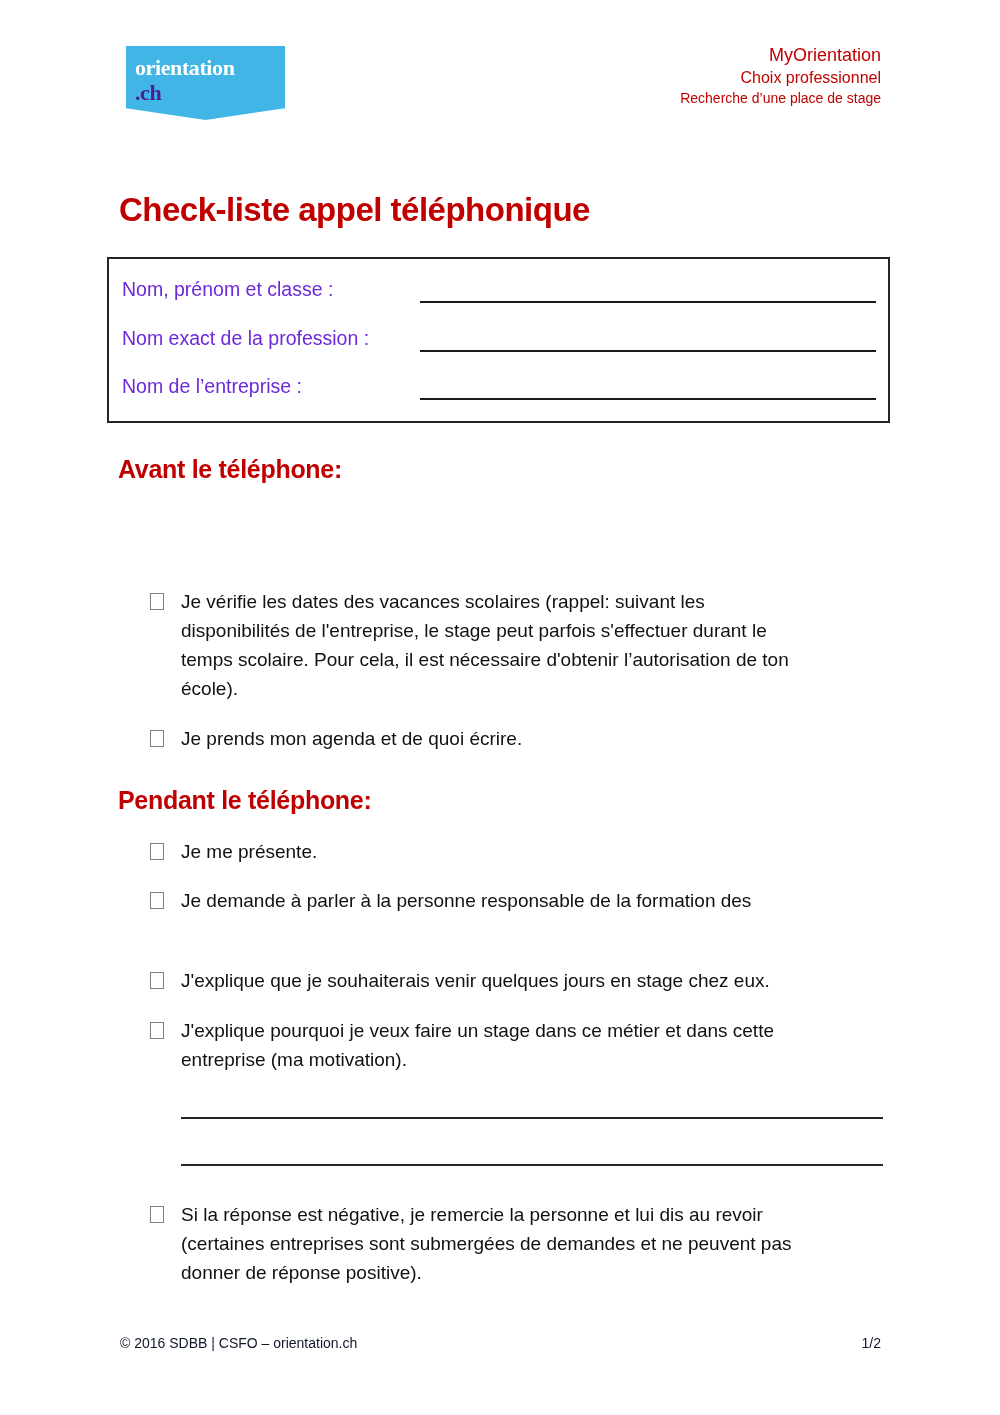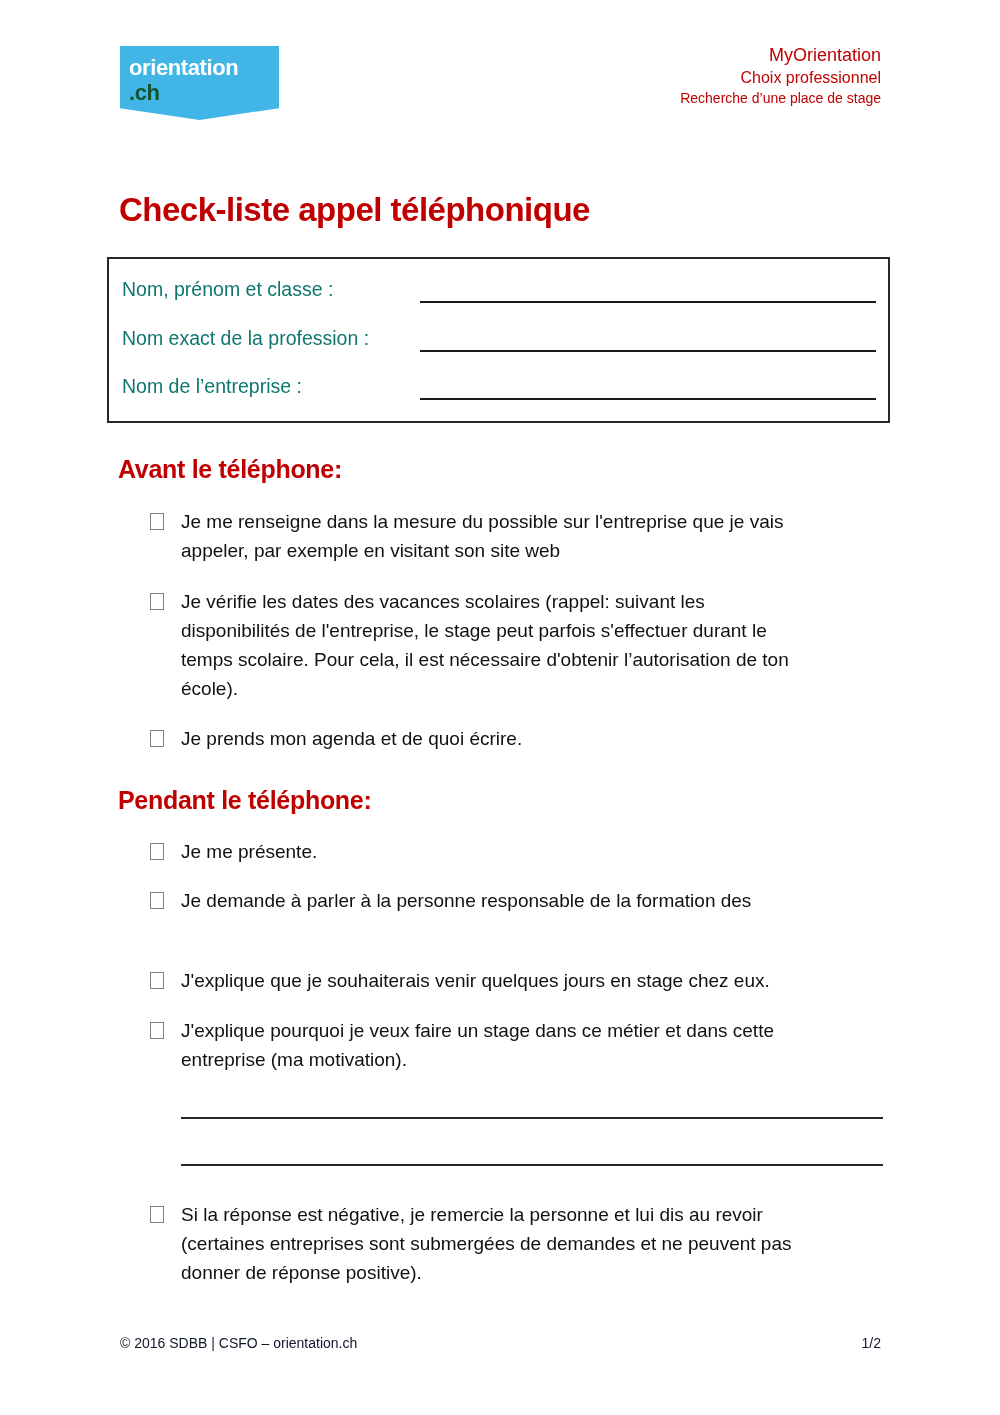--- a/index.html
+++ b/index.html
@@ -7,33 +7,34 @@
     position:relative;
     width:1000px;height:1415px;
     background:#ffffff;
     overflow:hidden;
     font-family:"Liberation Sans", sans-serif;
     color:#111111;
   }
 
   
   .logo{
-    position:absolute;left:120px;top:46px;
+    position:absolute;left:126px;top:46px;
     width:159px;height:74px;
     background:#41b6e6;
     clip-path:polygon(0 0,100% 0,100% 84%,50% 100%,0 84%);
+    font-family:Liberation Serif, serif;
   }
   .logo-line1{
     margin:11px 0 0 9px;
     font-size:22px;font-weight:bold;color:#ffffff;
     line-height:1.0;letter-spacing:-0.4px;
   }
   .logo-line2{
     margin:3px 0 0 9px;
-    font-size:22px;font-weight:bold;color:#14532d;
+    font-size:22px;font-weight:bold;color:#4c1d95;
     line-height:1.0;letter-spacing:-0.4px;
   }
 
   
   .header-right{
     position:absolute;top:44px;right:119px;
     text-align:right;color:#c00000;
   }
   .hdr1{font-size:18px;line-height:23px;}
   .hdr2{font-size:16px;line-height:22px;}
@@ -52,21 +53,21 @@
     width:779px;height:162px;
     border:2px solid #262626;
   }
   .form-row{
     position:absolute;left:13px;right:12px;height:30px;
     display:flex;align-items:flex-end;
   }
   .row1{top:14px;} .row2{top:63px;} .row3{top:111px;}
   .form-label{
     width:298px;flex:none;
-    font-size:19.5px;line-height:28px;color:#0f766e;
+    font-size:19.5px;line-height:28px;color:#6d28d9;
     white-space:nowrap;
   }
   .fill-line{
     flex:1;height:26px;
     border-bottom:2px solid #1a1a1a;
   }
 
   
   .section-heading{
     position:absolute;left:118px;margin:0;
@@ -135,27 +136,20 @@
       <div class="fill-line"></div>
     </div>
     <div class="form-row row3">
       <div class="form-label">Nom de l’entreprise :</div>
       <div class="fill-line"></div>
     </div>
   </div>
 
   <h2 class="section-heading sh-avant">Avant le téléphone:</h2>
 
-  <div class="item it-a1">
-    <span class="checkbox"></span>
-    <div class="item-text">
-      <div class="line">Je me renseigne dans la mesure du possible sur l'entreprise que je vais</div>
-      <div class="line">appeler, par exemple en visitant son site web</div>
-    </div>
-  </div>
 
   <div class="item it-a2">
     <span class="checkbox"></span>
     <div class="item-text">
       <div class="line">Je vérifie les dates des vacances scolaires (rappel: suivant les</div>
       <div class="line">disponibilités de l'entreprise, le stage peut parfois s'effectuer durant le</div>
       <div class="line">temps scolaire. Pour cela, il est nécessaire d'obtenir l’autorisation de ton</div>
       <div class="line">école).</div>
     </div>
   </div>

